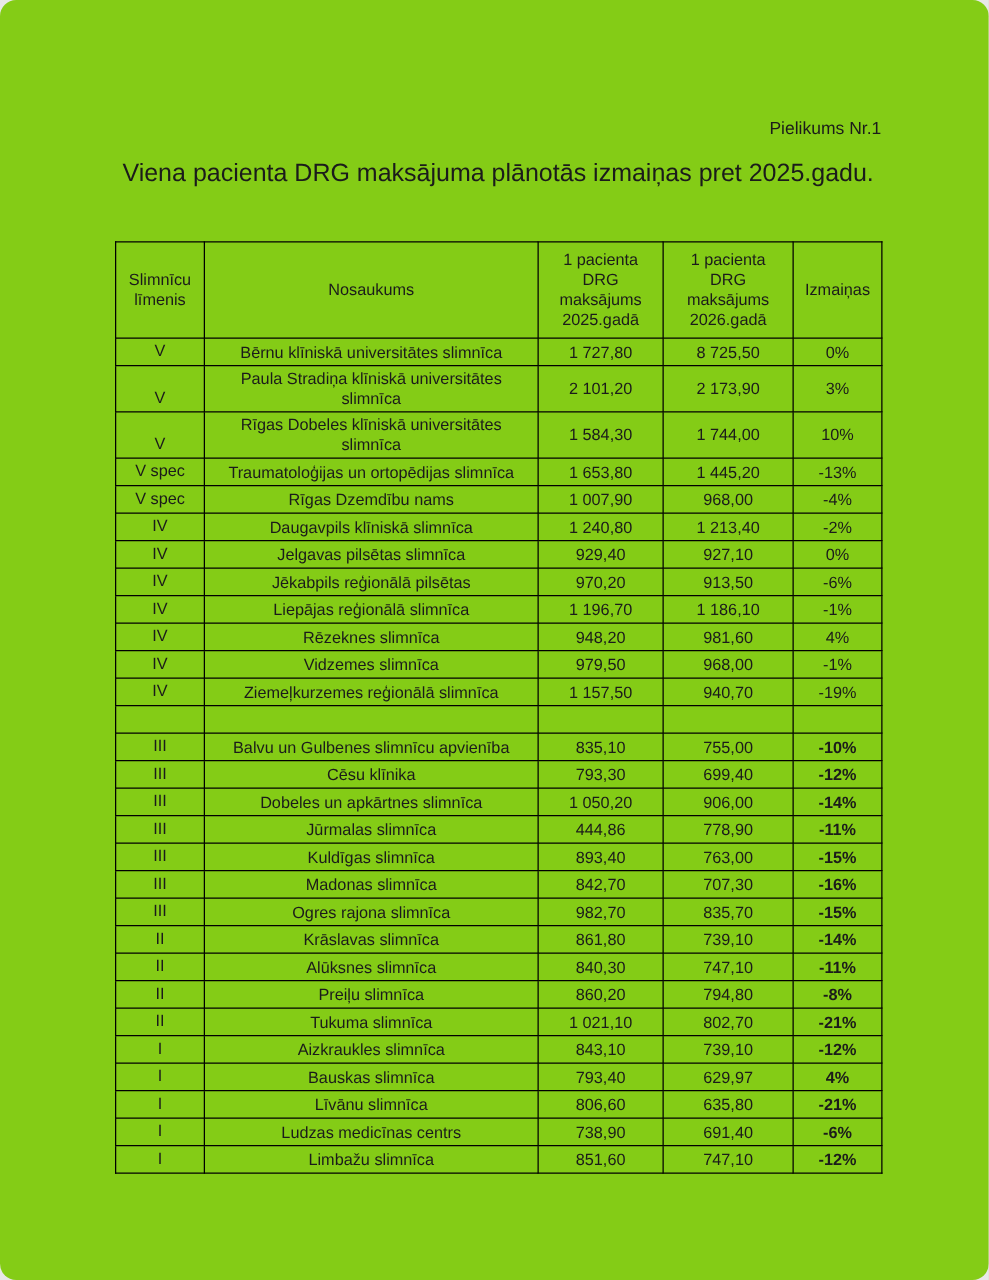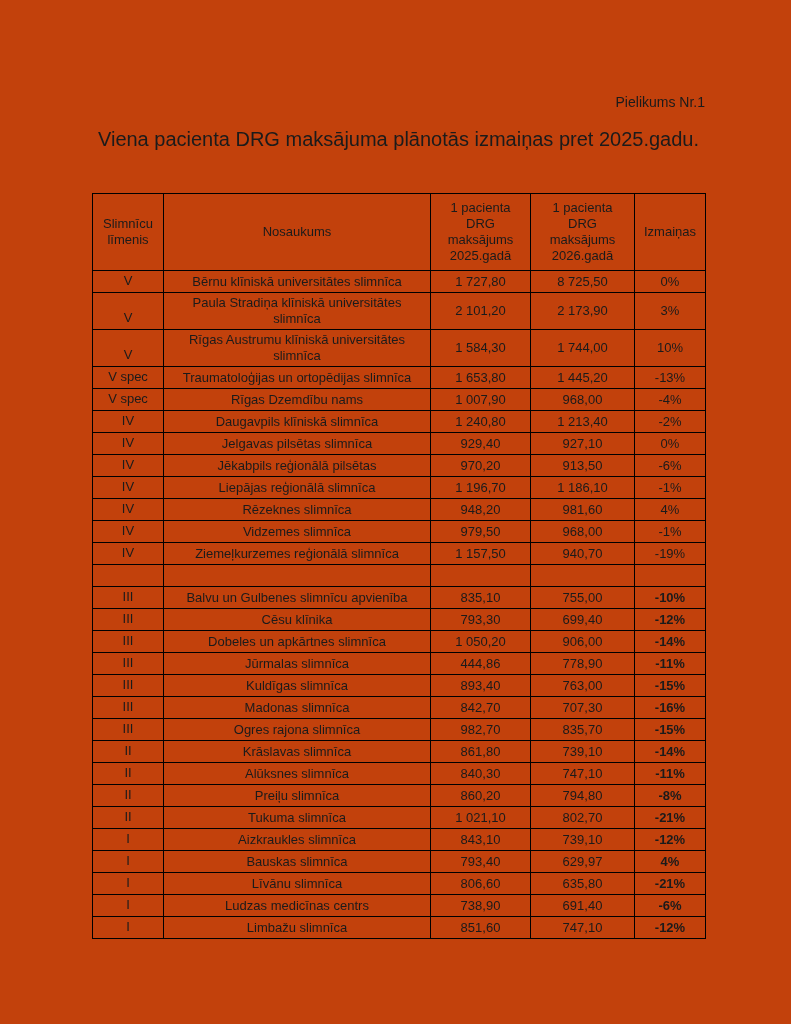--- a/index.html
+++ b/index.html
@@ -1,23 +1,24 @@
 <!DOCTYPE html>
 <html lang="lv"><head>
 <meta charset="utf-8">
 <style>
   html,body { margin:0; padding:0; background:#e8e8e8; }
   .page {
     position:relative;
     width:791px; height:1024px;
-    background:#c2410c;
+    background:#84cc16;
     font-family:"Liberation Sans", sans-serif;
     color:#1b1b1b;
     margin:0 auto;
     overflow:hidden;
+    border-radius:13px;
   }
   .content {
     position:absolute;
     left:92px; top:0;
     width:613px;
   }
   .annex {
     margin-top:94px;
     text-align:right;
     font-size:14px;
@@ -105,21 +106,21 @@
   <tr class="row">
     <td class="level">V</td>
     <td class="name">Paula Stradiņa klīniskā universitātes slimnīca</td>
     <td class="num">2 101,20</td>
     <td class="num">2 173,90</td>
     <td class="chg">3%</td>
   </tr>
 
   <tr class="row">
     <td class="level">V</td>
-    <td class="name">Rīgas Austrumu klīniskā universitātes slimnīca</td>
+    <td class="name">Rīgas Dobeles klīniskā universitātes slimnīca</td>
     <td class="num">1 584,30</td>
     <td class="num">1 744,00</td>
     <td class="chg">10%</td>
   </tr>
 
   <tr class="row">
     <td class="level">V spec</td>
     <td class="name">Traumatoloģijas un ortopēdijas slimnīca</td>
     <td class="num">1 653,80</td>
     <td class="num">1 445,20</td>

